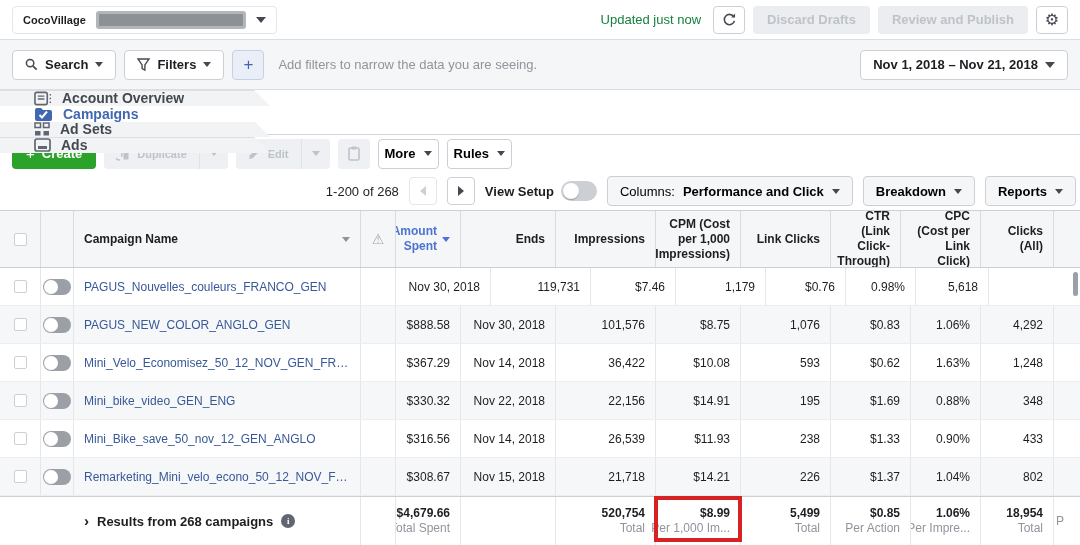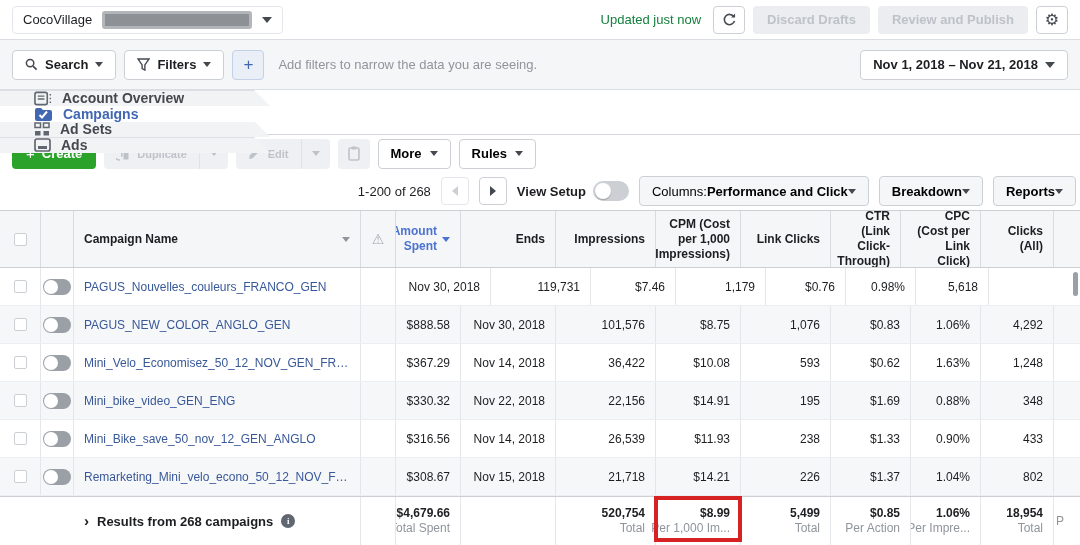--- a/index.html
+++ b/index.html
@@ -3,21 +3,21 @@
 <meta charset="utf-8">
 <style>
   * { margin:0; padding:0; box-sizing:border-box; }
   html,body { width:1080px; height:545px; background:#fff; }
   body { font-family:"Liberation Sans", sans-serif; font-size:12px; color:#1c1e21; overflow:hidden; }
   .app { position:relative; width:1080px; height:545px; background:#fff; overflow:hidden; }
 
   
   .top-bar { height:40px; display:flex; align-items:center; padding:0 12px; border-bottom:1px solid #dadde1; background:#fff; }
   .account-selector { display:flex; align-items:center; gap:10px; border:1px solid #e4e6eb; border-radius:4px; padding:4px 10px; background:#fff; cursor:pointer; }
-  .account-name { font-weight:400; font-size:13px; }
+  .account-name { font-weight:700; font-size:11px; }
   .redaction { width:150px; height:18px; background:#8d9095; border:3px solid #b2b5b9; border-radius:3px; }
   .caret { width:0; height:0; border-left:5px solid transparent; border-right:5px solid transparent; border-top:6px solid #444950; display:inline-block; }
   .caret.small { border-left-width:4px; border-right-width:4px; border-top-width:5px; }
   .top-right { margin-left:auto; display:flex; align-items:center; gap:8px; }
   .updated-text { font-size:13px; color:#15803d; margin-right:4px; }
   .icon-btn { width:32px; height:28px; border:1px solid #ccd0d5; border-radius:4px; background:#fff; display:flex; align-items:center; justify-content:center; cursor:pointer; }
   .btn-disabled { height:28px; border:none; border-radius:4px; background:#ebedf0; color:#bec3c9; font-weight:700; font-size:13px; padding:0 14px; display:flex; align-items:center; }
   .gear-glyph { font-family:"DejaVu Sans", sans-serif; font-size:16px; color:#444950; line-height:1; }
 
   
@@ -36,33 +36,33 @@
   
   .toolbar { height:37px; display:flex; align-items:center; padding:0 12px; gap:8px; background:#fff; }
   .create-btn { height:30px; background:#2ba32b; color:#fff; font-weight:700; font-size:13px; border:none; border-radius:4px; padding:0 14px; display:flex; align-items:center; gap:7px; cursor:pointer; }
   .create-btn .plus { font-size:15px; font-weight:400; }
   .btn-group { display:flex; }
   .flat-disabled { height:30px; background:#eef0f3; color:#bec3c9; font-weight:700; font-size:11px; border:none; display:flex; align-items:center; gap:7px; padding:0 12px; }
   .flat-disabled.main { border-radius:4px 0 0 4px; border-right:1px solid #dfe2e6; }
   .flat-disabled.caret-seg { border-radius:0 4px 4px 0; padding:0 10px; }
   .flat-disabled.solo { border-radius:4px; padding:0 10px; }
   .flat-disabled .caret { border-top-color:#bec3c9; }
-  .white-btn { height:30px; background:#fff; border:1px solid #ccd0d5; border-radius:4px; font-weight:700; font-size:13px; display:flex; align-items:center; gap:8px; padding:0 12px; cursor:pointer; }
+  .white-btn { height:30px; background:#fff; border:1px solid #ccd0d5; border-radius:4px; font-weight:700; font-size:13px; display:flex; align-items:center; gap:8px; padding:0 6px; cursor:pointer; }
 
   
   .pagination-row { height:38px; display:flex; align-items:center; padding:0 4px; gap:10px; background:#fff; justify-content:flex-end; }
   .range-text { font-size:13px; }
   .pg-btn { width:28px; height:28px; border:1px solid #ccd0d5; border-radius:4px; background:#fff; display:flex; align-items:center; justify-content:center; cursor:pointer; }
   .pg-btn.disabled { border-color:#e4e6eb; }
   .tri-left { width:0; height:0; border-top:5px solid transparent; border-bottom:5px solid transparent; border-right:6px solid #ccd0d5; }
   .tri-right { width:0; height:0; border-top:5px solid transparent; border-bottom:5px solid transparent; border-left:6px solid #444950; }
   .view-setup { display:flex; align-items:center; gap:7px; font-weight:700; font-size:13px; }
   .toggle { width:36px; height:20px; background:#ccd0d5; border-radius:10px; position:relative; cursor:pointer; flex:none; }
   .toggle::after { content:""; position:absolute; left:2px; top:2px; width:16px; height:16px; background:#fff; border-radius:50%; box-shadow:0 1px 1px rgba(0,0,0,.25); }
-  .gray-btn { height:30px; background:#f5f6f7; border:1px solid #ccd0d5; border-radius:4px; font-size:13px; display:flex; align-items:center; gap:0; padding:0 12px; cursor:pointer; }
+  .gray-btn { height:30px; background:#f5f6f7; border:1px solid #ccd0d5; border-radius:4px; font-size:13px; display:flex; align-items:center; gap:8px; padding:0 12px; cursor:pointer; }
   .gray-btn b { font-weight:700; }
 
   
   .table { width:1080px; }
   .tr { display:flex; width:1080px; }
   .th,.td { border-left:1px solid #e4e6ea; padding:0 10px; display:flex; align-items:center; overflow:hidden; }
   .th:first-child,.td:first-child { border-left:none; }
   .thead { background:#f5f6f7; border-top:1px solid #ccd0d5; border-bottom:1px solid #ccd0d5; height:58px; }
   .thead .th { font-weight:700; line-height:15px; justify-content:flex-end; text-align:right; border-left-color:#d9dbe0; }
   .thead .th.left { justify-content:flex-start; text-align:left;align-items:center; }

